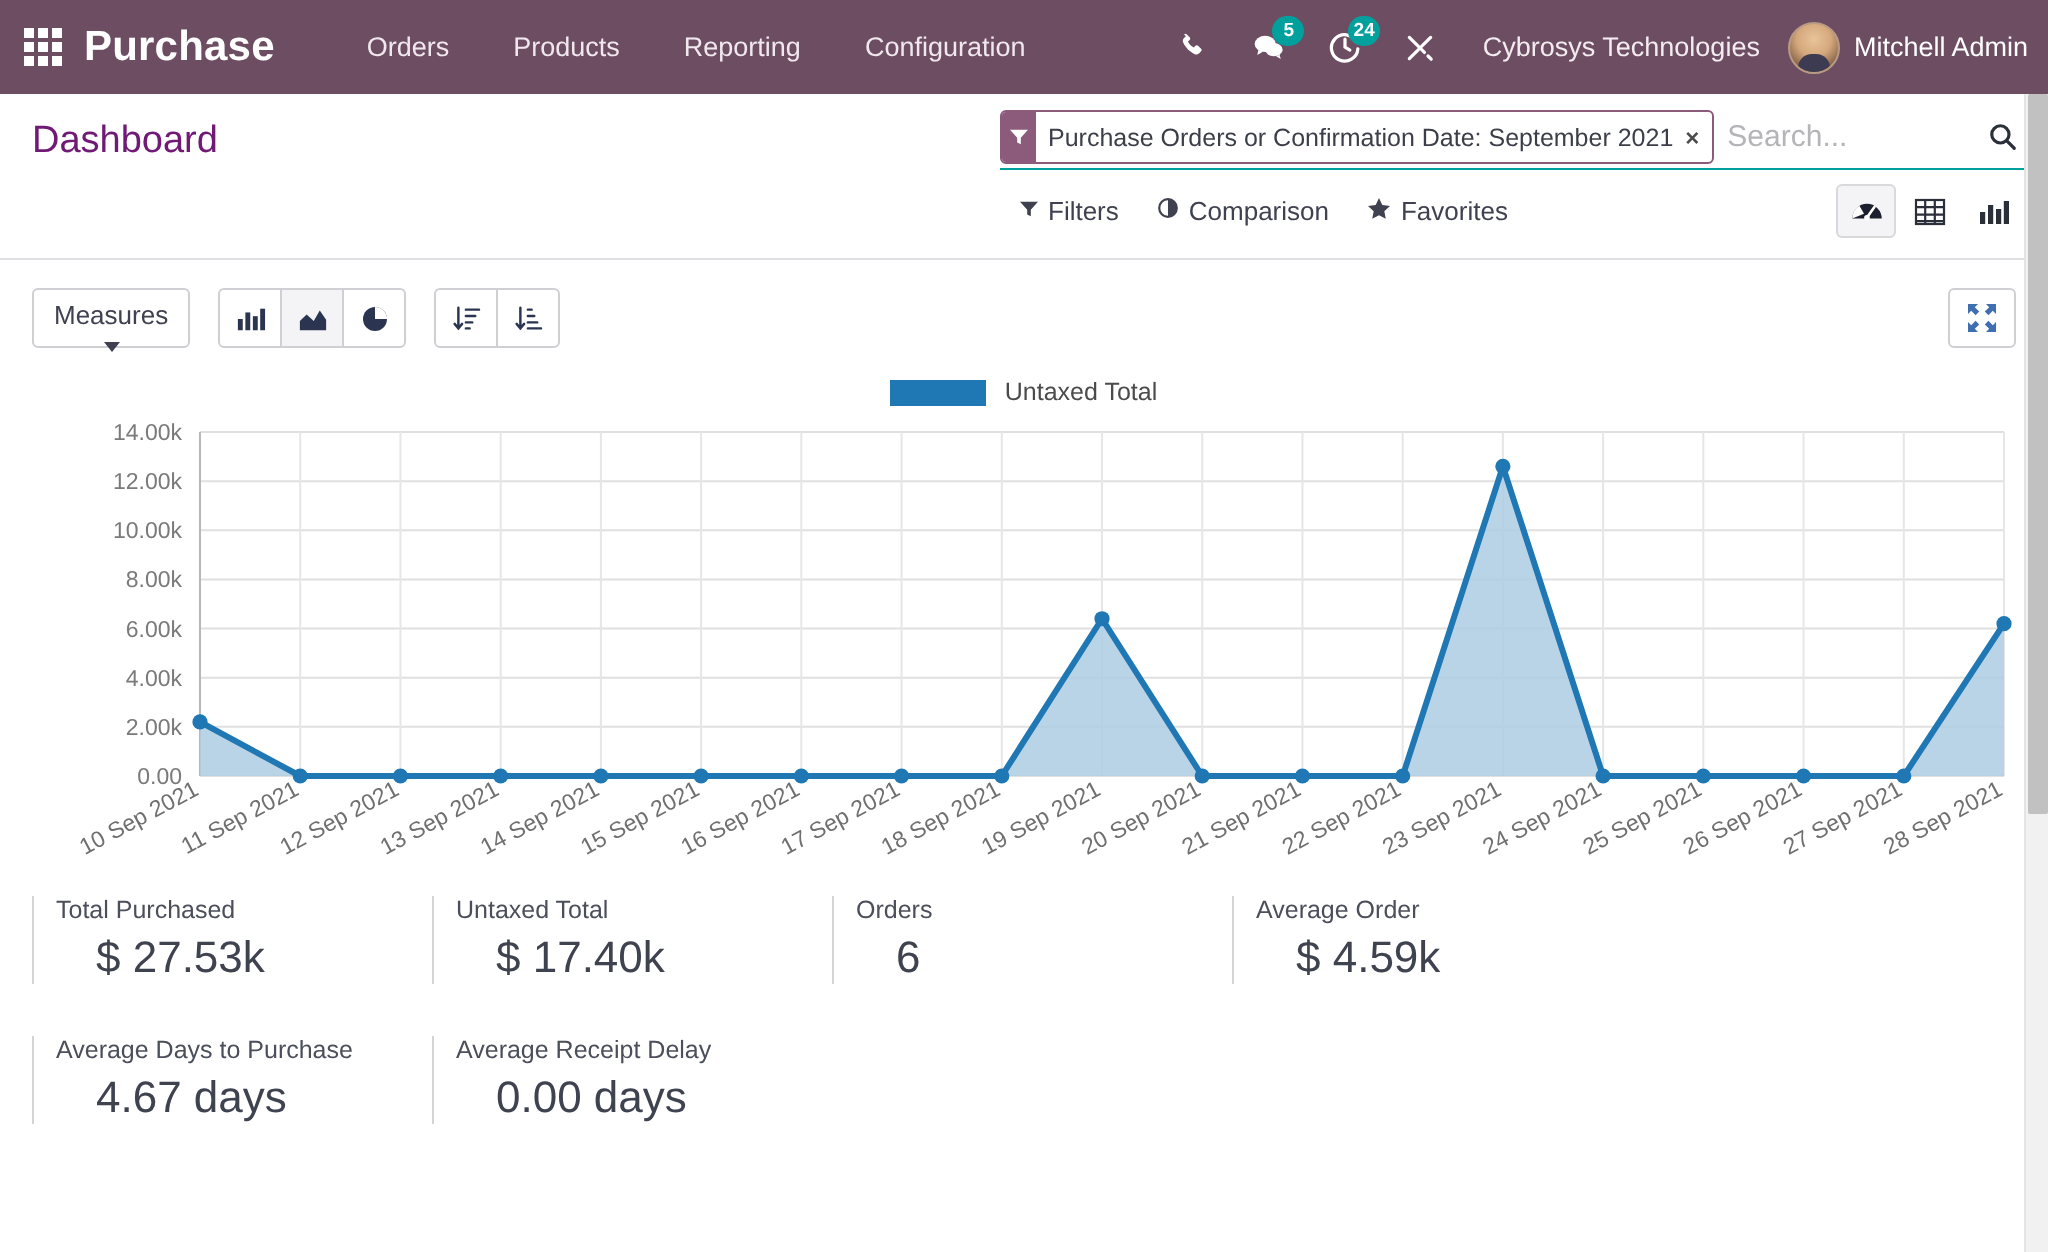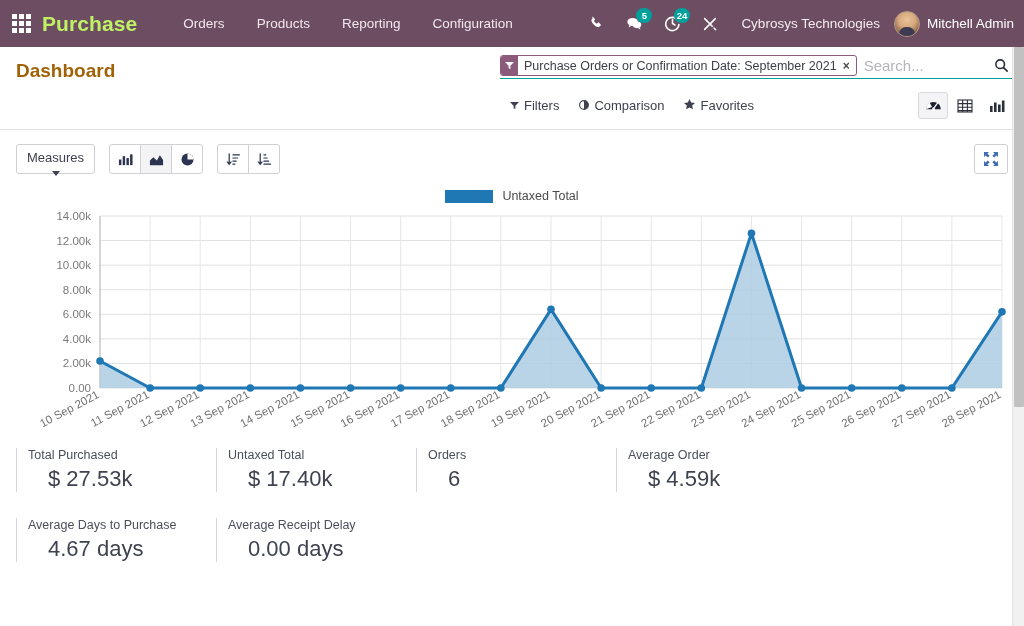--- a/index.html
+++ b/index.html
@@ -28,21 +28,21 @@
     gap: 2px;
     align-content: center;
     justify-content: center;
     cursor: pointer;
     margin-right: 6px;
   }
   .apps-grid i { background: #ffffff; display: block; width: 5px; height: 5px; }
   .brand {
     font-size: 21px;
     font-weight: bold;
-    color: #bef264;
+    color: #ffffff;
     letter-spacing: .1px;
     margin-right: 30px;
     cursor: pointer;
   }
   .nav-item {
     font-size: 13.5px;
     color: #f0e8ee;
     padding: 6px 16px;
     cursor: pointer;
     white-space: nowrap;
@@ -102,43 +102,43 @@
   
   .control-panel {
     background: #ffffff;
     border-bottom: 1px solid #dfdfe4;
     padding: 0 12px;
     position: relative;
     height: 83px;
   }
   .cp-title {
     font-size: 19px;
-    color: #a16207;
+    color: #701a75;
     padding: 13px 0 0 4px;
-    font-weight: bold;
+    font-weight: normal;
   }
   .search-area {
     position: absolute;
     top: 8px;
     right: 12px;
     width: 512px;
   }
   .search-row {
     display: flex;
     align-items: stretch;
     border-bottom: 1px solid #00a09d;
     padding-bottom: 2px;
   }
   .facet {
     display: flex;
     align-items: stretch;
     border: 1px solid #8c5a7b;
     border-radius: 3px;
     overflow: hidden;
-    height: 21px;
+    height: 27px;
     max-width: 360px;
   }
   .facet-icon {
     background: #8c5a7b;
     color: #ffffff;
     font-size: 9px;
     display: flex; align-items: center; justify-content: center;
     width: 17px;
     flex: none;
   }

